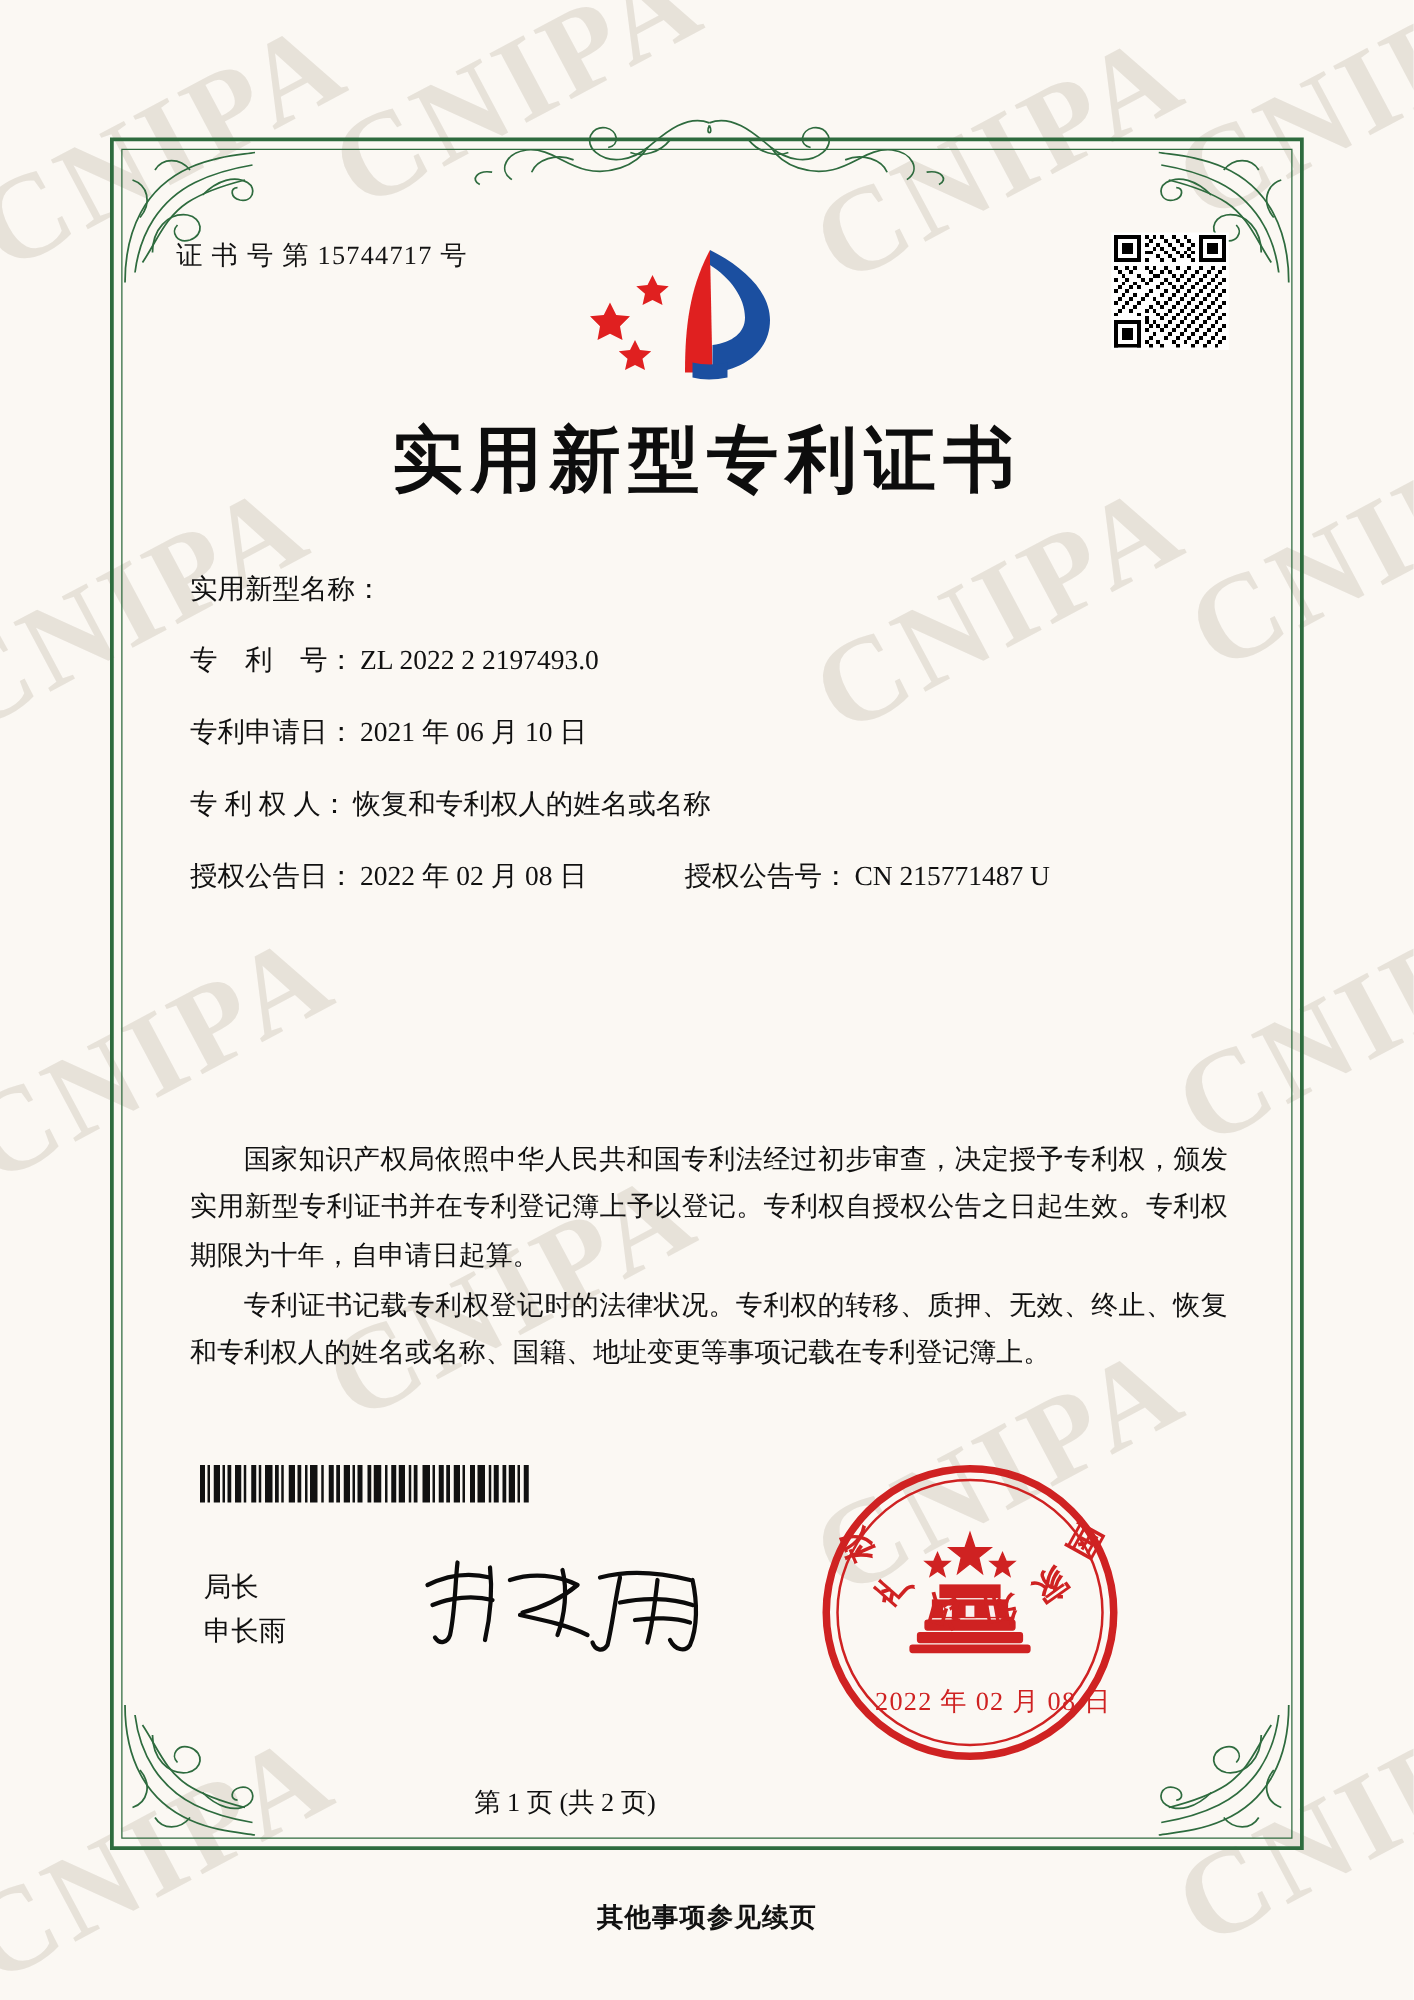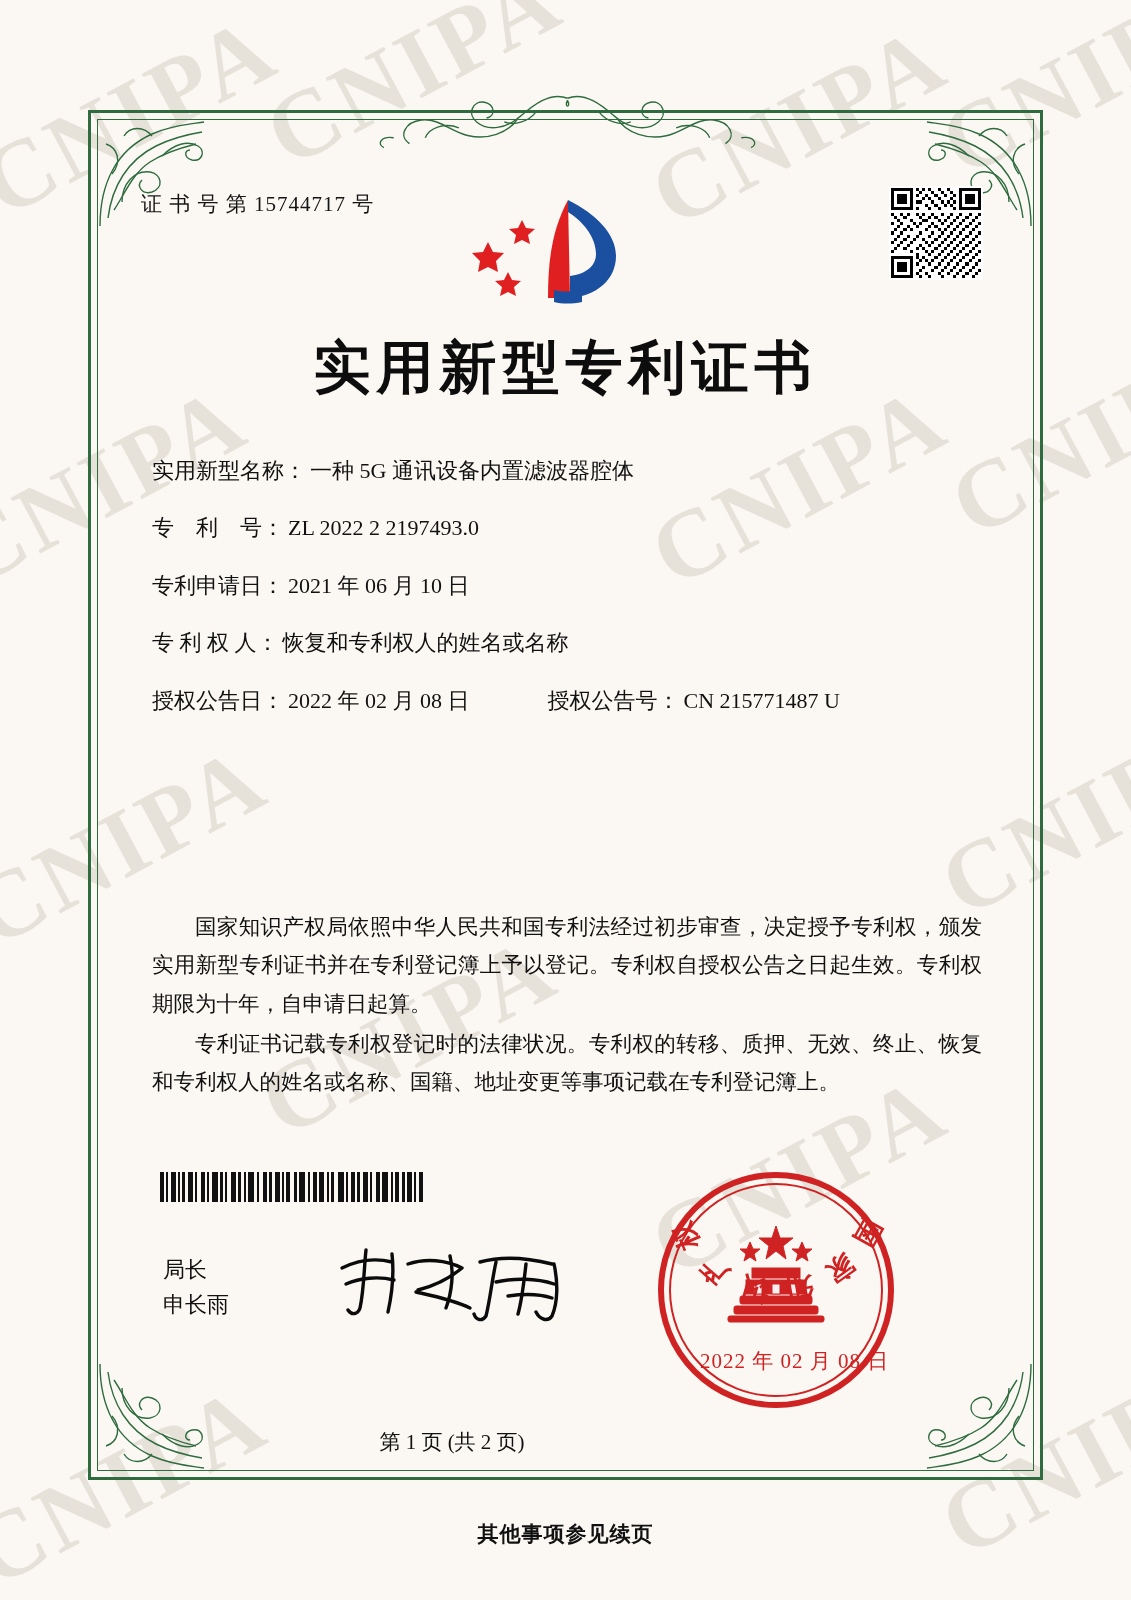--- a/index.html
+++ b/index.html
@@ -566,21 +566,20 @@
       <path d="M98 10 C 126 24, 146 44, 146 66 C 146 90, 126 106, 100 108 L100 86 C 116 84, 126 76, 126 64 C 126 48, 114 32, 98 22 Z" fill="#1b4fa0"></path>
       <path d="M84 100 C 92 102, 104 102, 112 100 L112 112 C 102 114, 92 114, 84 112 Z" fill="#1b4fa0"></path>
     </svg>
   </div>
 
   <div class="doc-title">实用新型专利证书</div>
 
   <div class="fields">
     <div class="field-row">
       <span class="field-label">实用新型名称：</span>
-      <span class="field-value">一种 5G 通讯设备内置滤波器腔体</span>
     </div>
     <div class="field-row">
       <span class="field-label">专　利　号：</span>
       <span class="field-value">ZL 2022 2 2197493.0</span>
     </div>
     <div class="field-row">
       <span class="field-label">专利申请日：</span>
       <span class="field-value">2021 年 06 月 10 日</span>
     </div>
     <div class="field-row">

